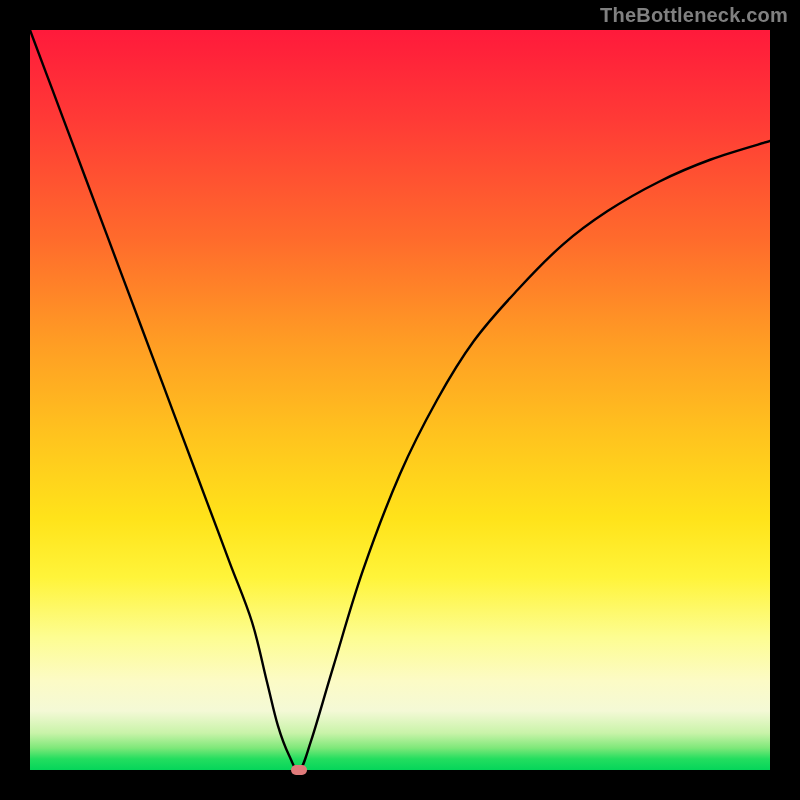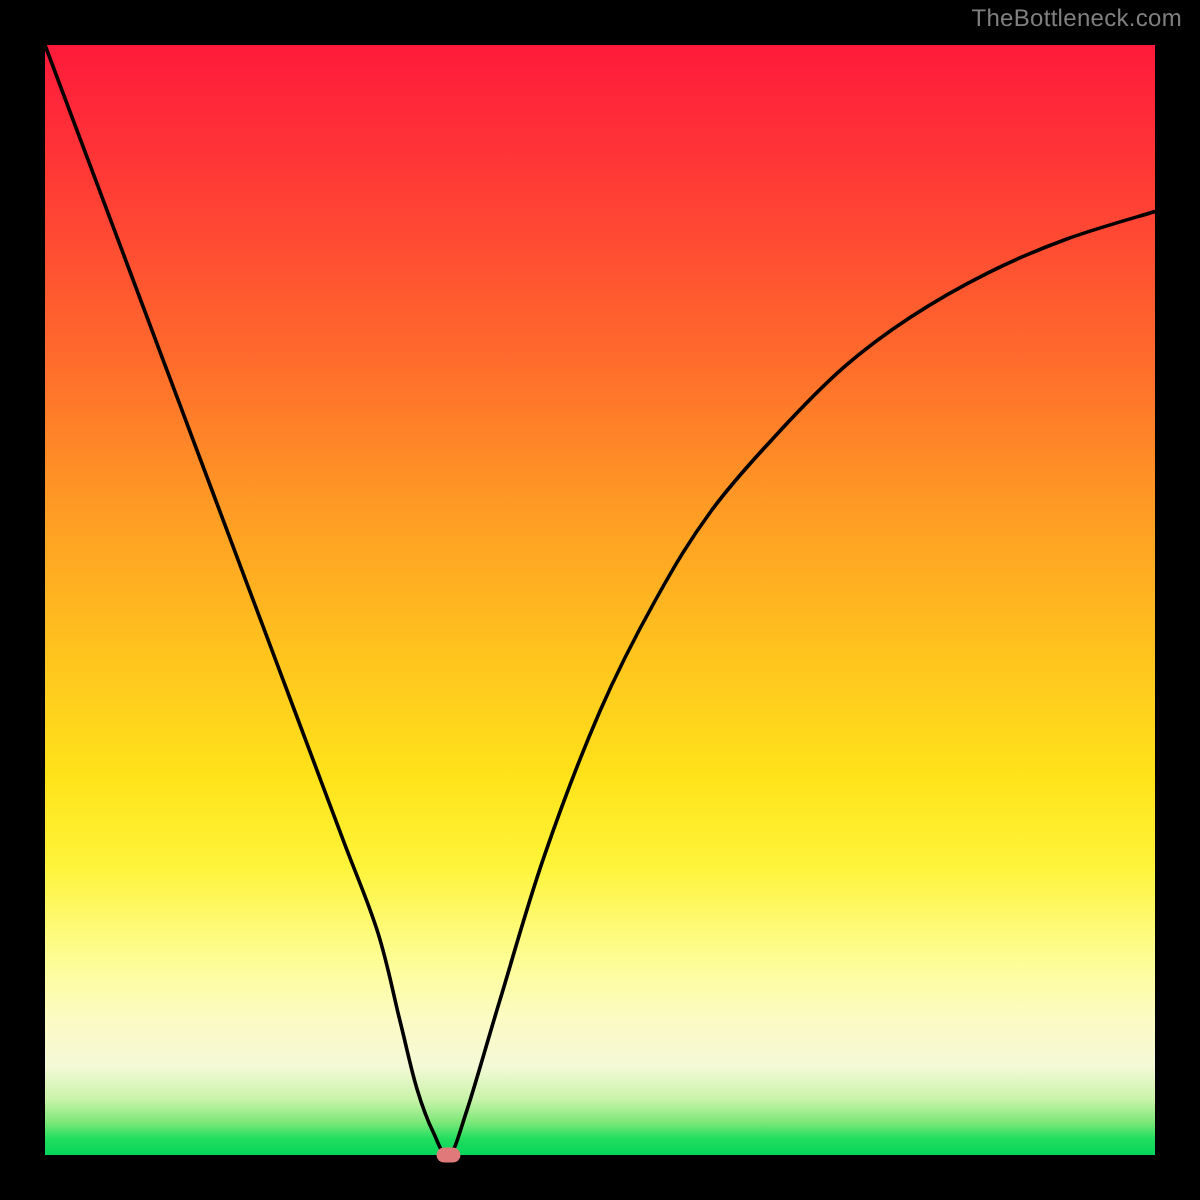--- a/index.html
+++ b/index.html
@@ -39,22 +39,22 @@
       #7fe87a 97%,
       #23de5f 98.5%,
       #05d55a 100%
     );
   }
   .watermark {
     position: absolute;
     top: 4px;
     right: 12px;
     color: #808080;
-    font-size: 16px;
-    font-weight: 400;
+    font-size: 20px;
+    font-weight: 700;
     letter-spacing: 0.2px;
     user-select: none;
   }
   svg.curve {
     position: absolute;
     left: 0; top: 0;
     width: 100%; height: 100%;
   }
   .marker {
     position: absolute;

